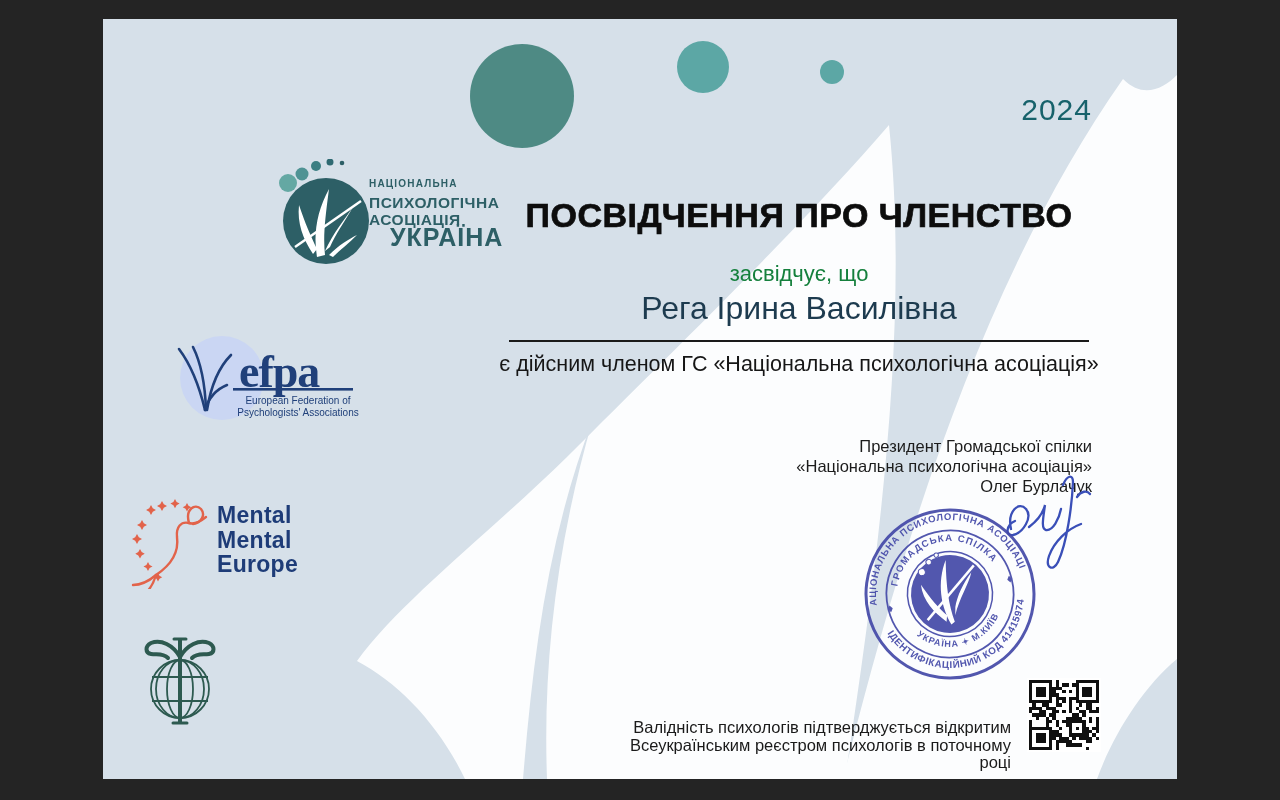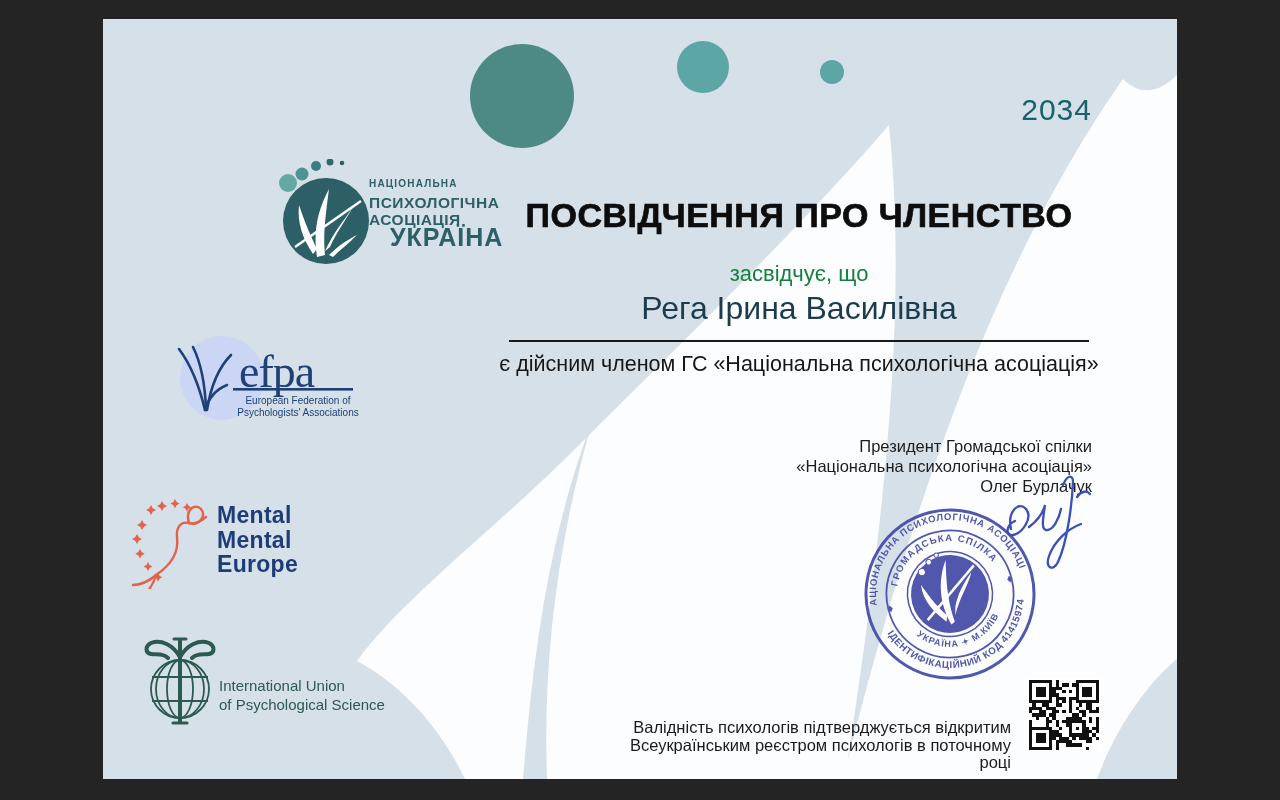--- a/index.html
+++ b/index.html
@@ -38,21 +38,21 @@
     letter-spacing:.5px;-webkit-text-stroke:.7px #0d0d0d;
   }
   .intro{top:242px;font-size:22px;color:#15803d;}
   .name{top:271px;font-size:32px;color:#1d3b4f;}
   .rule{position:absolute;left:406px;top:321px;width:580px;height:2px;background:#1a1a1a;}
   .membership{top:333px;font-size:21.5px;color:#161616;}
 
   
   .efpa-word{
     position:absolute;left:136px;top:326px;
-    font-family:"Liberation Serif", serif;font-weight:400;font-size:46px;
+    font-family:"Liberation Serif", serif;font-weight:700;font-size:46px;
     color:#20407a;letter-spacing:-1px;
   }
   .efpa-sub{
     position:absolute;left:120px;top:376px;width:150px;text-align:center;
     font-size:10px;line-height:11.5px;color:#20407a;
   }
 
   
   .mhe-text{
     position:absolute;left:114px;top:484px;
@@ -97,21 +97,21 @@
   <svg class="leafbg" viewBox="0 0 1074 760">
     <path fill="#fcfdfe" d="M 786,106 C 700,206 566,336 464,438 C 382,518 298,582 254,642 C 296,664 336,706 362,760 L 742,760 C 778,522 806,300 786,106 Z"></path>
     <path fill="#fcfdfe" d="M 740,760 C 800,520 880,260 1020,60 C 1040,80 1060,70 1074,56 L 1074,640 C 1040,668 1010,716 994,760 Z"></path>
     <path fill="#d6e0e9" d="M 420,760 C 430,640 444,520 490,400 C 452,530 440,650 444,760 Z"></path>
   </svg>
 
   <div class="circle circle-lg"></div>
   <div class="circle circle-md"></div>
   <div class="circle circle-sm"></div>
 
-  <div class="year">2034</div>
+  <div class="year">2024</div>
 
   <svg class="npa-svg" width="120" height="120" viewBox="0 0 120 120">
     <defs>
         <clipPath id="npaClip">
           <circle cx="53" cy="62" r="43"></circle>
         </clipPath>
       </defs>
     <circle cx="15" cy="24" r="9" fill="#64a8a3"></circle>
     <circle cx="29" cy="15" r="6.5" fill="#4f9394"></circle>
     <circle cx="43" cy="7" r="5" fill="#3b7e82"></circle>
@@ -189,24 +189,20 @@
     <g stroke="#2d5a50" fill="none" stroke-width="4" stroke-linecap="round">
       <path d="M 37,30 C 30,18 18,12 8,16 C 2,19 2,26 8,27 C 14,28 20,26 25,31"></path>
       <path d="M 37,30 C 44,18 56,12 66,16 C 72,19 72,26 66,27 C 60,28 54,26 49,31"></path>
       <line x1="37" y1="13" x2="37" y2="95"></line>
     </g>
     <g stroke="#2d5a50" stroke-width="3" stroke-linecap="round">
       <line x1="30" y1="96" x2="44" y2="96"></line>
       <line x1="31" y1="12" x2="43" y2="12"></line>
     </g>
   </svg>
-  <div class="iupsys-text">
-    <div>International Union</div>
-    <div>of Psychological Science</div>
-  </div>
 
   <div class="signatory">
     <div>Президент Громадської спілки</div>
     <div>«Національна психологічна асоціація»</div>
     <div>Олег Бурлачук</div>
   </div>
 
   <svg class="sig-svg" width="105" height="110" viewBox="0 0 105 110">
     <g stroke="#3a4fb8" stroke-width="2.3" fill="none" stroke-linecap="round">
       <path d="M 18,62 C 14,44 26,34 33,42 C 40,50 30,66 20,68 C 12,69 13,58 22,54"></path>

